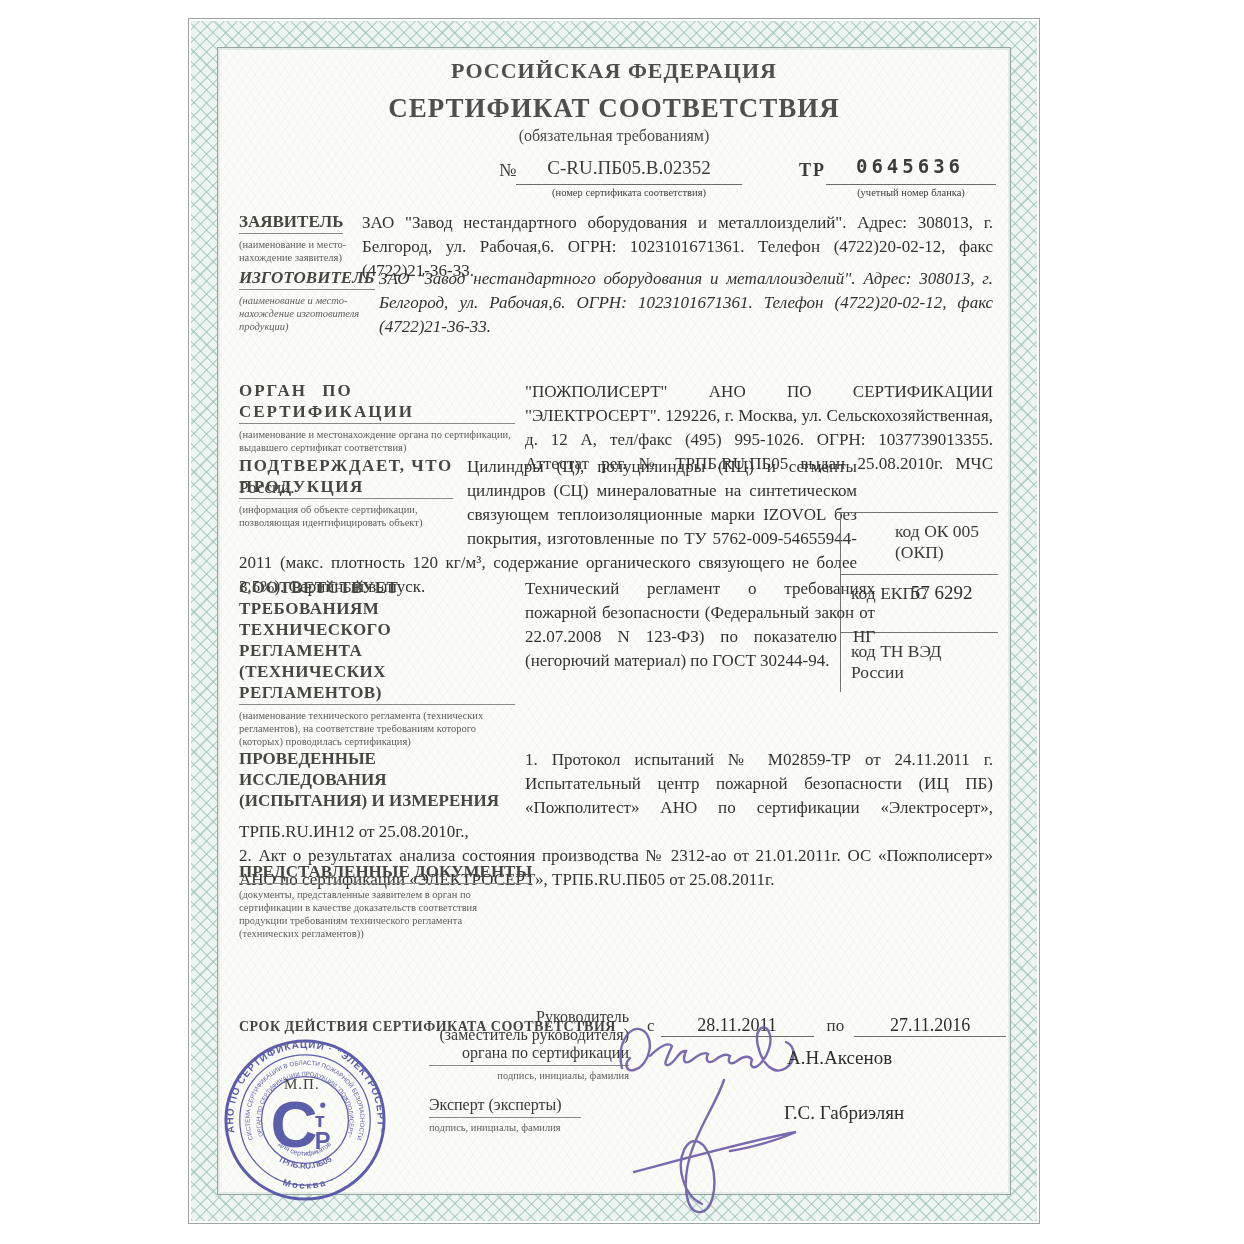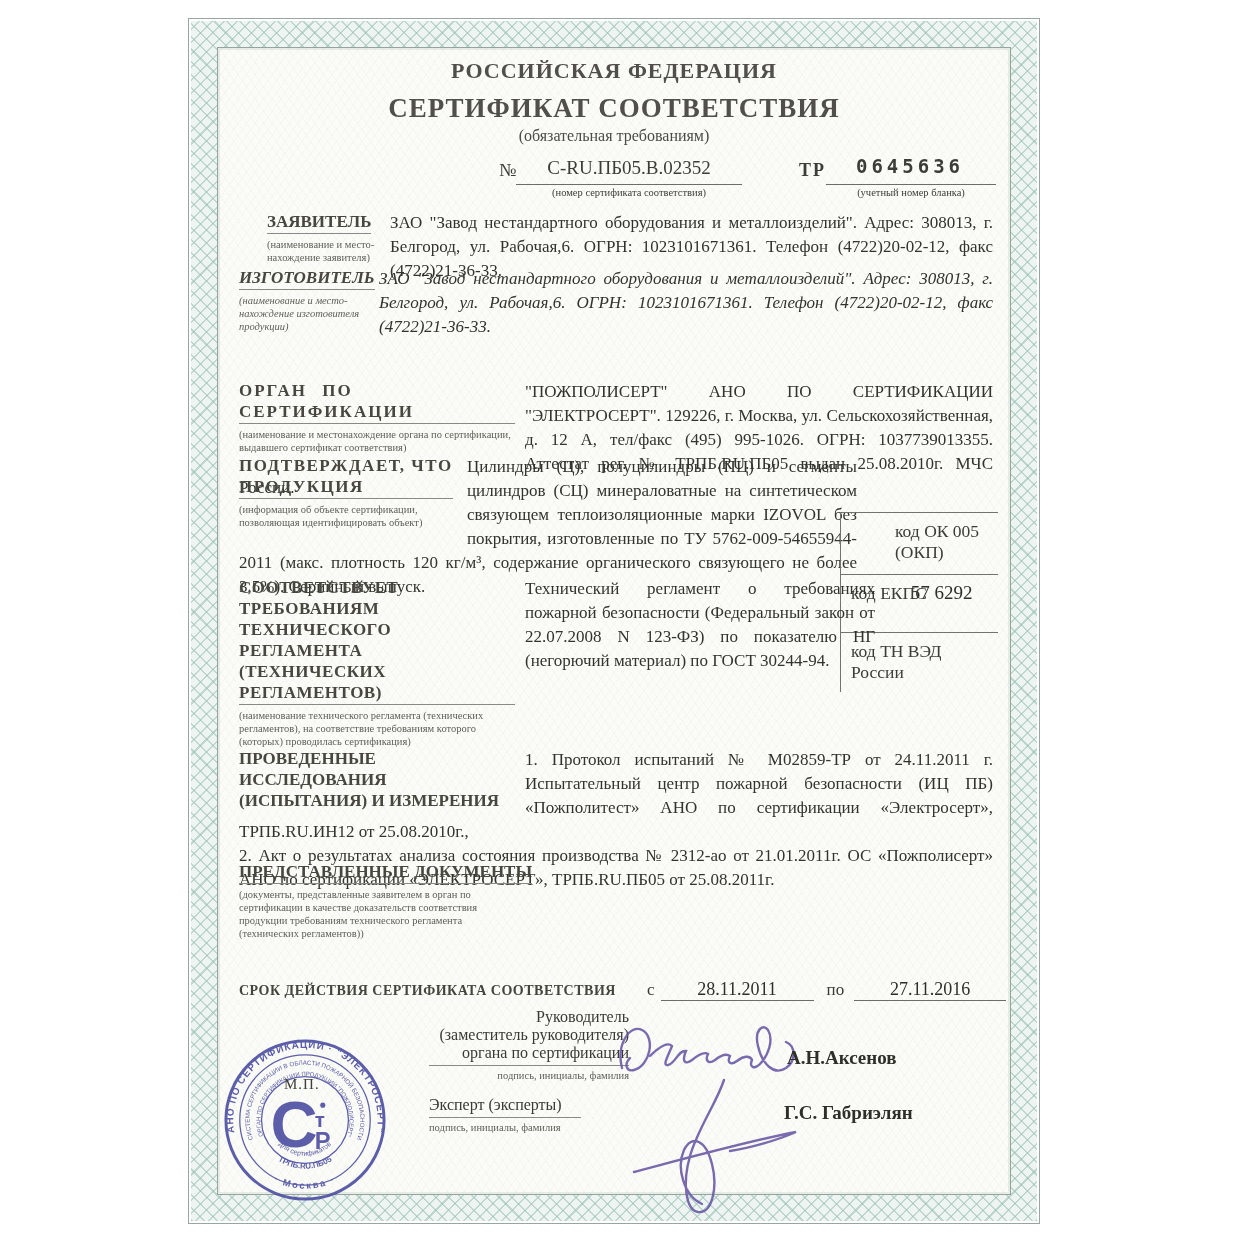--- a/index.html
+++ b/index.html
@@ -55,21 +55,21 @@
     font-weight:bold; font-size:17px; line-height:21px; color:#47473f;
     white-space:pre-line;
   }
   .lbl.u { border-bottom:1px solid #8a8a82; display:inline-block; padding-bottom:1px; }
   .sublbl {
     font-size:10.5px; line-height:13px; color:#5f5f58; white-space:pre-line; margin-top:4px;
   }
   .bodytext { font-size:17px; line-height:24px; text-align:justify; color:#33332e; }
 
   .sec-applicant    { top:163px; }
-  .sec-applicant .lbl-block   { width:123px; min-height:48px;margin-left:28px; }
+  .sec-applicant .lbl-block   { width:123px; min-height:48px; }
   .sec-manufacturer { top:219px;font-style:italic; }
   .sec-manufacturer .lbl-block{ width:140px; min-height:76px; }
   .sec-certbody     { top:332px; }
   .sec-certbody .lbl-block    { width:286px; min-height:52px; }
   .sec-certbody .lbl          { letter-spacing:2px; word-spacing:9px; }
   .sec-product      { top:407px; }
   .sec-product .lbl-block     { width:228px; min-height:76px; }
   .sec-product .lbl           { letter-spacing:1.5px; }
   .sec-product .bodytext      { margin-right:136px; }
   .sec-compliance   { top:529px; }
@@ -88,32 +88,32 @@
   .codebox .cb-value { margin-top:19px; text-align:center; font-size:19px; color:#2f2f2a; }
   .box-okp   { top:464px; height:62px;padding-left:44px; }
   .box-ekps  { top:526px; height:58px; }
   .box-tnved { top:584px; height:60px; }
 
   
   .validity { position:absolute; left:21px; top:931px; width:770px; display:flex; align-items:baseline; }
   .v-label { font-weight:bold; font-size:14px; letter-spacing:.5px; color:#45453e; width:408px; }
   .v-word  { font-size:17px; color:#3a3a34; }
   .v-date  { font-size:18px; color:#2f2f2a; text-align:center; border-bottom:1px solid #6d6d67; }
-  .v-d1 { width:153px; margin-left:6px; }
+  .v-d1 { width:153px; margin-left:6px;margin-top:36px; }
   .v-w2 { margin-left:13px; }
   .v-d2 { width:152px; margin-left:10px; }
 
   
   .role-block { position:absolute; left:211px; color:#3a3a34; }
   .role-lines { font-size:16px; line-height:18px; white-space:pre-line;
                 border-bottom:1px solid #8a8a82; padding-bottom:3px; }
   .role-cap   { margin-top:4px; font-size:10.5px; color:#5f5f58; }
   .head-block   { top:960px;  width:200px;text-align:right; }
   .expert-block { top:1048px; width:152px; }
-  .sig-name { position:absolute; font-size:19px; color:#2f2f2a;font-weight:bold; }
+  .sig-name { position:absolute; font-size:19px; color:#2f2f2a; }
   .head-name   { left:569px; top:999px; }
   .expert-name { left:566px; top:1054px; }
   .sig-svg { position:absolute; }
   .head-sig   { left:396px; top:968px; }
   .expert-sig { left:410px; top:1028px; }
 
   .mp-mark { position:absolute; left:66px; top:1028px; z-index:3;
              font-size:15px; letter-spacing:1px; color:#3f3f3a; }
 
   .stamp { position:absolute; left:3px; top:988px; width:168px; height:168px; opacity:.92; }

